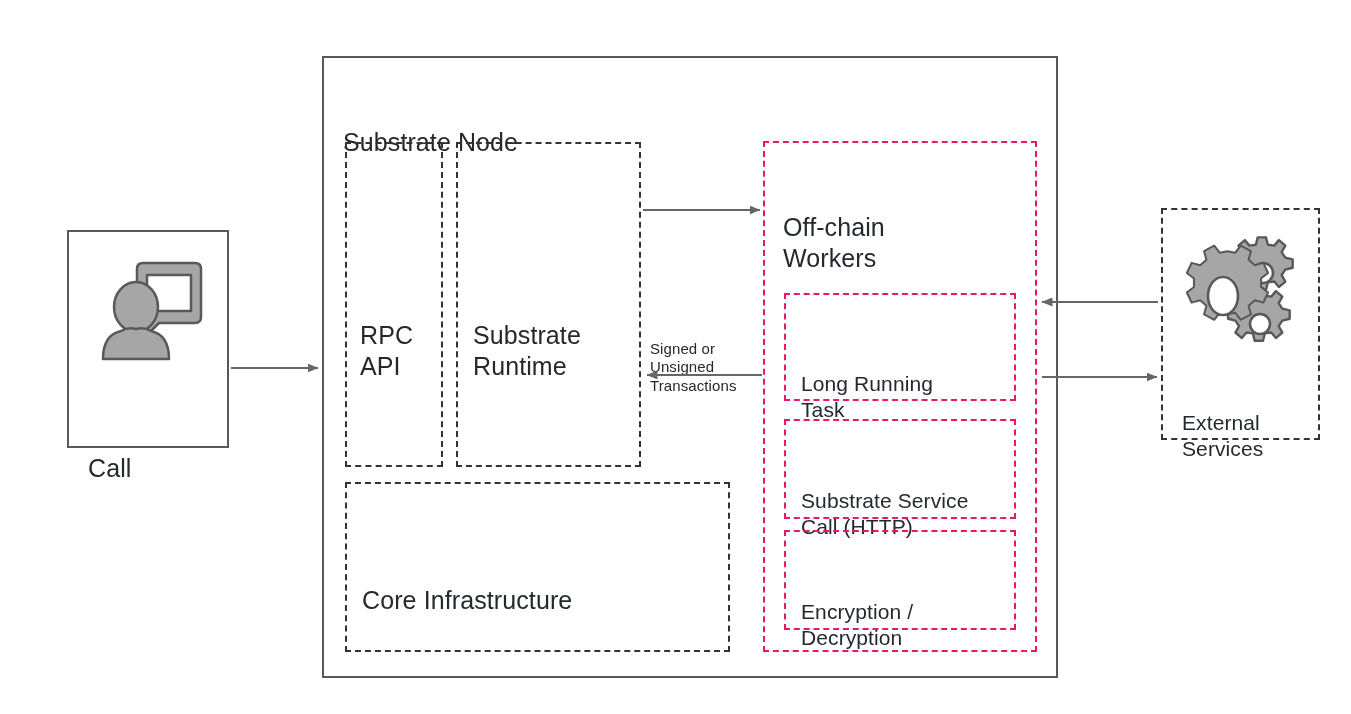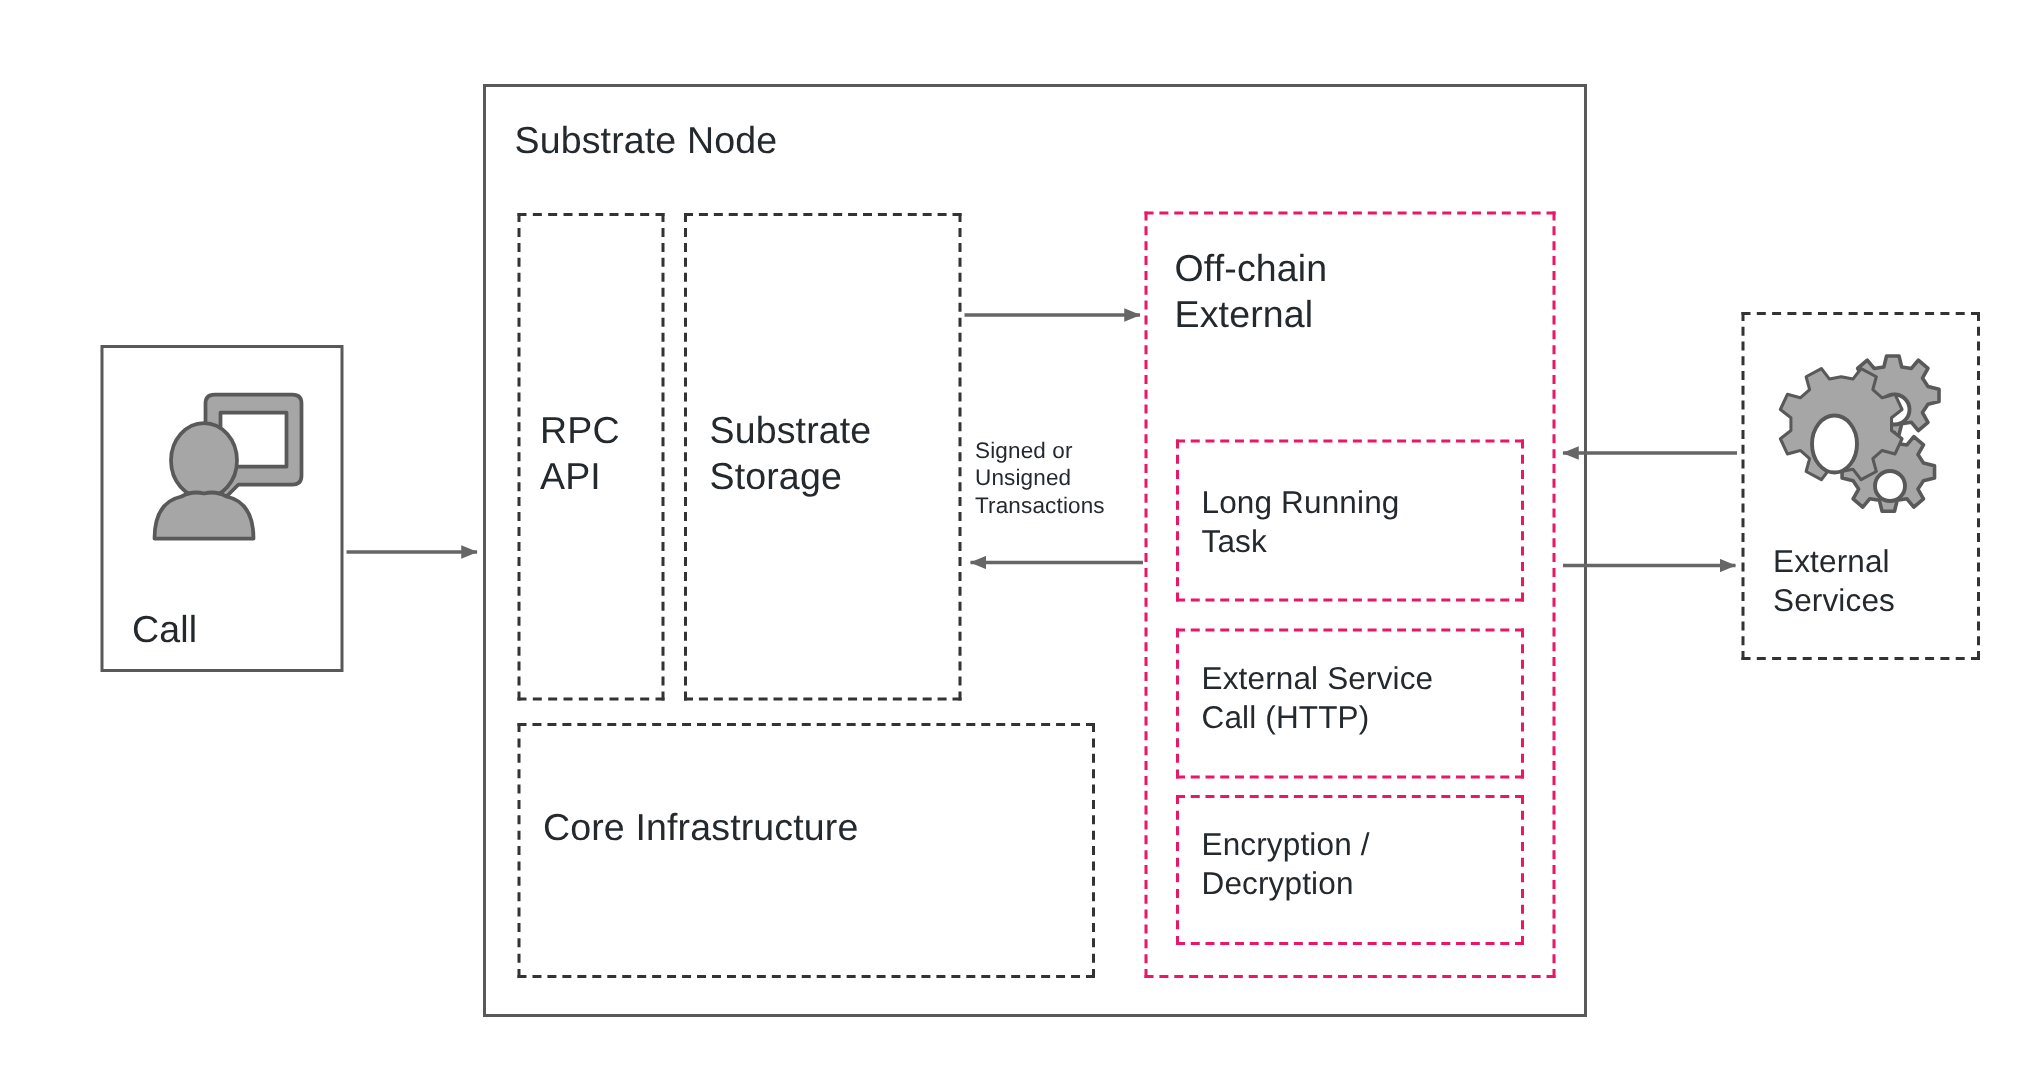--- a/index.html
+++ b/index.html
@@ -28,20 +28,21 @@
   }
   .dashed-pink {
     border: 2px dashed #EA1668;
   }
   .lbl {
     position: absolute;
     color: #24292e;
     line-height: 1.22;
     white-space: pre-line;
     letter-spacing: 0.1px;
+    margin-top: 48px;
   }
   .t-title   { font-size: 25px; }
   .t-big     { font-size: 25px; }
   .t-mid     { font-size: 21px; }
   .t-small   { font-size: 15px; }
   svg.overlay {
     position: absolute;
     left: 0;
     top: 0;
     width: 1351px;
@@ -79,39 +80,39 @@
   <div class="lbl t-title" style="left:343px; top:79px;">Substrate Node</div>
 
   <div class="box dashed-gray" style="left:345px; top:142px; width:98px; height:325px;">
   </div>
   <div class="lbl t-big" style="left:360px; top:272px;">RPC
 API</div>
 
   <div class="box dashed-gray" style="left:456px; top:142px; width:185px; height:325px;">
   </div>
   <div class="lbl t-big" style="left:473px; top:272px;">Substrate
-Storage</div>
+Runtime</div>
 
   <div class="box dashed-gray" style="left:345px; top:482px; width:385px; height:170px;">
   </div>
   <div class="lbl t-big" style="left:362px; top:537px;">Core Infrastructure</div>
 
   <div class="box dashed-pink" style="left:763px; top:141px; width:274px; height:511px;">
   </div>
   <div class="lbl t-big" style="left:783px; top:164px;">Off-chain
-External</div>
+Workers</div>
 
   <div class="box dashed-pink" style="left:784px; top:293px; width:232px; height:108px;">
   </div>
   <div class="lbl t-mid" style="left:801px; top:323px;">Long Running
 Task</div>
 
   <div class="box dashed-pink" style="left:784px; top:419px; width:232px; height:100px;">
   </div>
-  <div class="lbl t-mid" style="left:801px; top:440px;">External Service
+  <div class="lbl t-mid" style="left:801px; top:440px;">Substrate Service
 Call (HTTP)</div>
 
   <div class="box dashed-pink" style="left:784px; top:530px; width:232px; height:100px;">
   </div>
   <div class="lbl t-mid" style="left:801px; top:551px;">Encryption /
 Decryption</div>
 
   <div class="box dashed-gray" style="left:1161px; top:208px; width:159px; height:232px;">
   </div>
 

